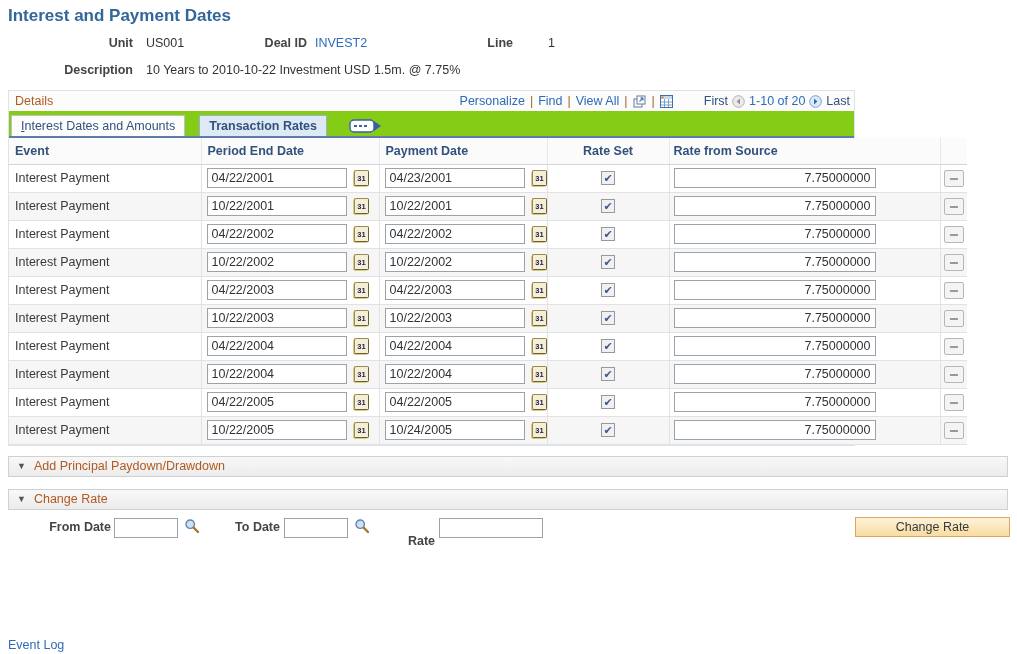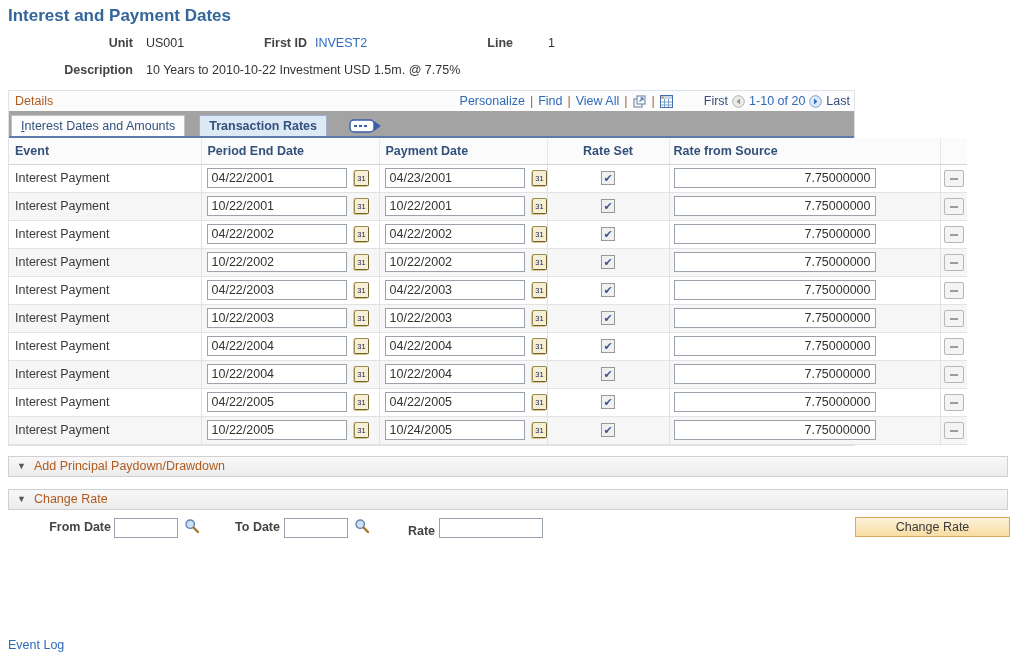--- a/index.html
+++ b/index.html
@@ -20,21 +20,21 @@
   .val-unit  { left: 146px; top: 2px; }
   .lbl-deal  { left: 250px; top: 2px;  width: 57px; }
   .val-deal  { left: 315px; top: 2px; }
   .lbl-line  { left: 470px; top: 2px;  width: 43px; }
   .val-line  { left: 548px; top: 2px; }
   .lbl-desc  { left: 58px;  top: 29px; width: 75px; }
   .val-desc  { left: 146px; top: 29px; }
   a.link, .link { color: #2E6BB8; text-decoration: none; cursor: pointer; }
   
   .groupbox {
-    margin: 4px 0 0 8px; width: 847px; border: 1px solid #dde3ea; background: #a3a3a3;
+    margin: 4px 0 0 8px; width: 847px; border: 1px solid #dde3ea; background: #84cc16;
   }
   .gb-titlebar {
     height: 20px; background: #fcfcfc; display: flex; align-items: center;
     padding: 0 4px 0 6px;
   }
   .gb-title { color: #B05A1E; }
   .gb-toolbar { margin-left: auto; display: flex; align-items: center; gap: 5px; }
   .pipe { color: #A8642E; }
   .nav-cluster { display: flex; gap: 4px; margin-left: 26px; }
   .nav-dark { color: #33517D; }
@@ -78,21 +78,21 @@
     padding: 0 4px; vertical-align: middle;
   }
   input.date-in { width: 140px; }
   input.rate-in { width: 202px; text-align: right; }
   .cal-icon {
     display: inline-flex; width: 15px; height: 16px; margin-left: 4px;
     align-items: center; justify-content: center; vertical-align: middle;
     background: #f6efd7; border: 1px solid #9c8a4c;
     border-right-color: #6f5f2a; border-bottom-color: #6f5f2a;
     border-radius: 2px; box-shadow: -1px 1px 0 #d8c88d;
-    font-size: 7.5px; font-weight: normal; color: #22224f; cursor: pointer;
+    font-size: 7.5px; font-weight: bold; color: #22224f; cursor: pointer;
   }
   .checkbox {
     display: inline-flex; width: 14px; height: 14px; align-items: center;
     justify-content: center; background: #f0f0f0; border: 1px solid #999;
     color: #3c5a8c; font-size: 11px; line-height: 1;
   }
   .minus-btn {
     display: inline-flex; width: 20px; height: 17px; align-items: center;
     justify-content: center; background: #f4f4f4; border: 1px solid #b7b7b7;
     border-radius: 2px; cursor: default;
@@ -132,21 +132,21 @@
   .event-log { position: absolute; left: 8px; top: 638px; }
 </style>
 </head>
 <body>
 
 <div class="page-title">Interest and Payment Dates</div>
 
 <div class="header-fields">
   <span class="hf-label lbl-unit">Unit</span>
   <span class="hf-value val-unit">US001</span>
-  <span class="hf-label lbl-deal">First ID</span>
+  <span class="hf-label lbl-deal">Deal ID</span>
   <span class="hf-value val-deal link">INVEST2</span>
   <span class="hf-label lbl-line">Line</span>
   <span class="hf-value val-line">1</span>
   <span class="hf-label lbl-desc">Description</span>
   <span class="hf-value val-desc">10 Years to 2010-10-22 Investment USD 1.5m. @ 7.75%</span>
 </div>
 
 <div class="groupbox">
   <div class="gb-titlebar">
     <span class="gb-title">Details</span>
@@ -472,19 +472,19 @@
       </svg>
     </span>
     <span class="fl" style="left:195px; top:10px; width:77px;">To Date</span>
     <input class="txt" style="position: absolute; left: 276px; top: 8px; width: 64px;">
     <span class="mag-icon" style="left:346px; top:8px;">
       <svg width="16" height="16" viewBox="0 0 16 16">
         <circle cx="6.2" cy="6.2" r="4.2" fill="#cfe0f2" stroke="#5f87b8" stroke-width="1.4"></circle>
         <line x1="9.5" y1="9.5" x2="14" y2="14" stroke="#a4772f" stroke-width="2.4" stroke-linecap="round"></line>
       </svg>
     </span>
-    <span class="fl" style="left:380px; top:14px; width:47px;">Rate</span>
+    <span class="fl" style="left:380px; top:24px; width:47px;">Rate</span>
     <input class="txt" style="position: absolute; left: 431px; top: 8px; width: 104px;">
     <button class="gold-btn" style="left:847px; top:7px; width:155px;">Change Rate</button>
   </div>
 </div>
 
 <span class="event-log link">Event Log</span>
 
 </body></html>

